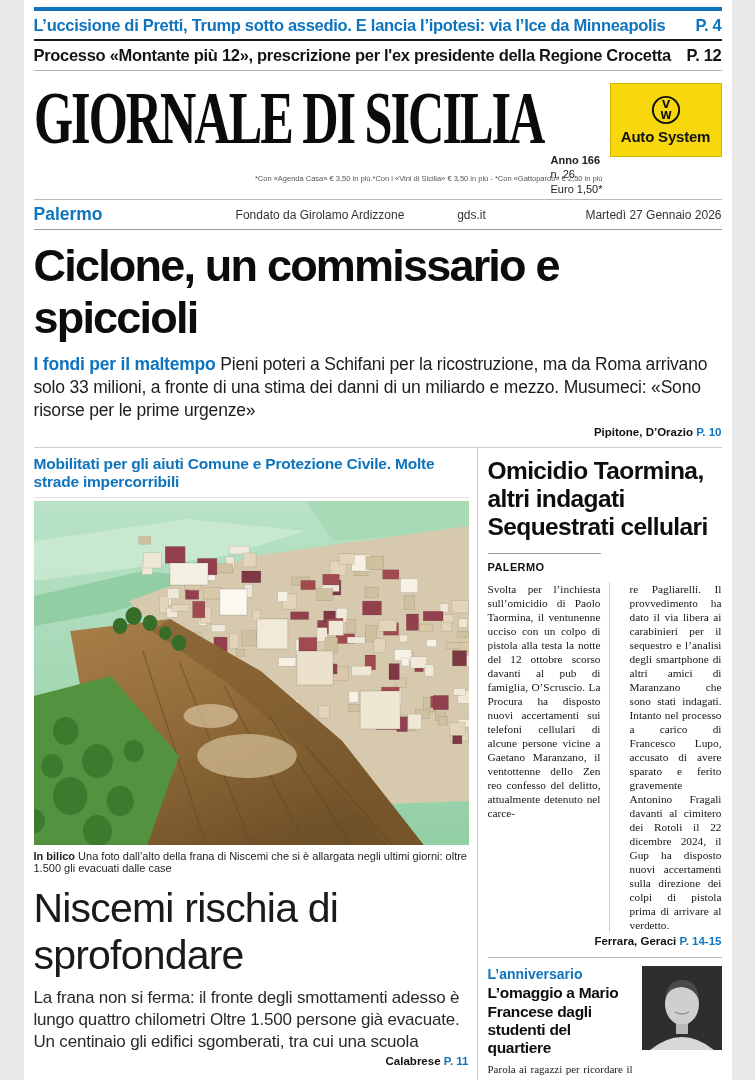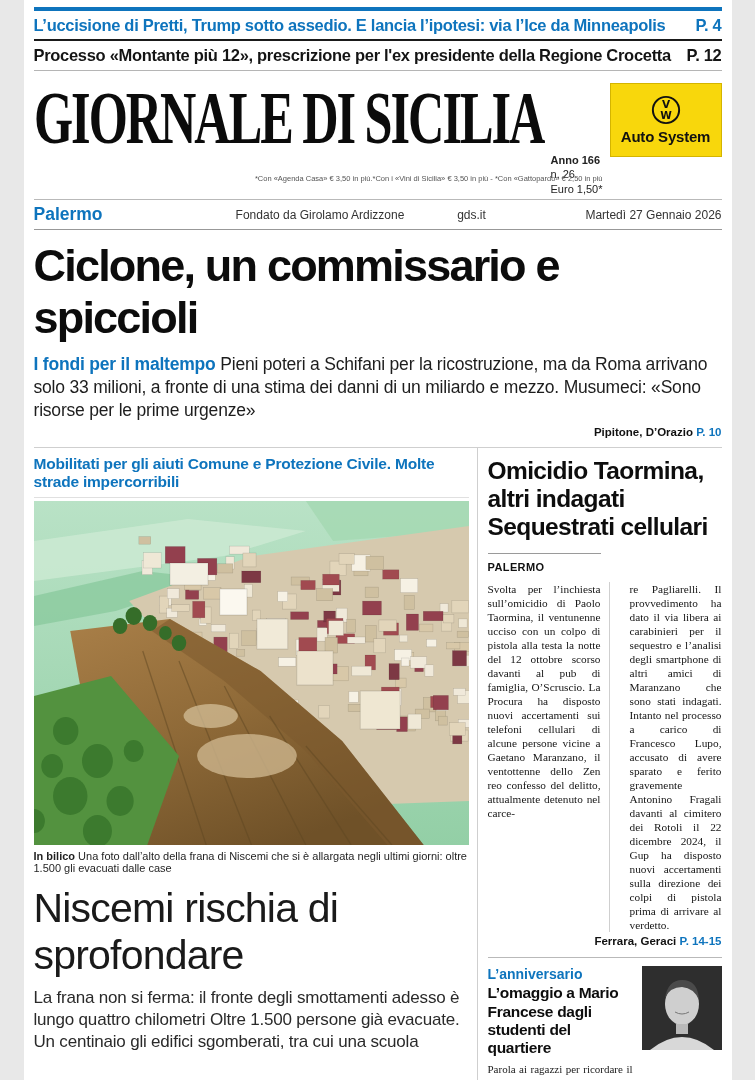--- a/index.html
+++ b/index.html
@@ -310,20 +310,24 @@
               <circle cx="128" cy="122" r="8"></circle>
               <circle cx="95" cy="125" r="8"></circle>
             <circle cx="145" cy="132" r="7"></circle>
               <circle cx="160" cy="142" r="8"></circle>
           </g>
         </svg>
 
         <div class="caption"><span class="lead-in">In bilico</span><span> Una foto dall’alto della frana di Niscemi che si è allargata negli ultimi giorni: oltre 1.500 gli evacuati dalle case</span></div>
         <h2 class="niscemi-hed">Niscemi rischia di sprofondare</h2>
         <p class="niscemi-deck">La frana non si ferma: il fronte degli smottamenti adesso è lungo quattro chilometri Oltre 1.500 persone già evacuate. Un centinaio gli edifici sgomberati, tra cui una scuola</p>
+        <div class="niscemi-by">
+          <span>Calabrese</span>
+          <span class="pageref">P. 11</span>
+        </div>
       </div>
 
       <div class="col-right">
         <h3 class="taormina-hed">Omicidio Taormina, altri indagati Sequestrati cellulari</h3>
         <div class="city-label">PALERMO</div>
         <div class="bodycols">
           <div class="bc1">Svolta per l’inchiesta sull’omicidio di Paolo Taormina, il ventunenne ucciso con un colpo di pistola alla testa la notte del 12 ottobre scorso davanti al pub di famiglia, O’Scruscio. La Procura ha disposto nuovi accertamenti sui telefoni cellulari di alcune persone vicine a Gaetano Maranzano, il ventottenne dello Zen reo confesso del delitto, attualmente detenuto nel carce-</div>
           <div class="bc2">re Pagliarelli. Il provvedimento ha dato il via libera ai carabinieri per il sequestro e l’analisi degli smartphone di altri amici di Maranzano che sono stati indagati. Intanto nel processo a carico di Francesco Lupo, accusato di avere sparato e ferito gravemente Antonino Fragali davanti al cimitero dei Rotoli il 22 dicembre 2024, il Gup ha disposto nuovi accertamenti sulla direzione dei colpi di pistola prima di arrivare al verdetto.</div>
         </div>
         <div class="taormina-by">

